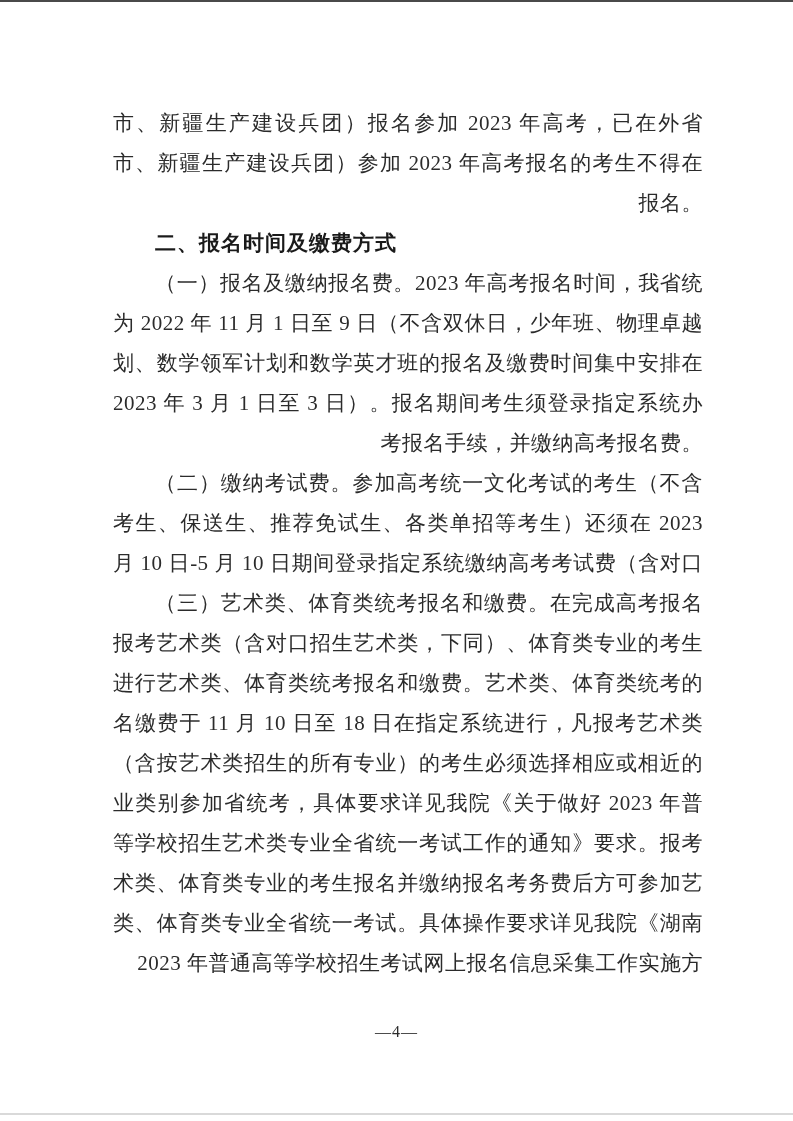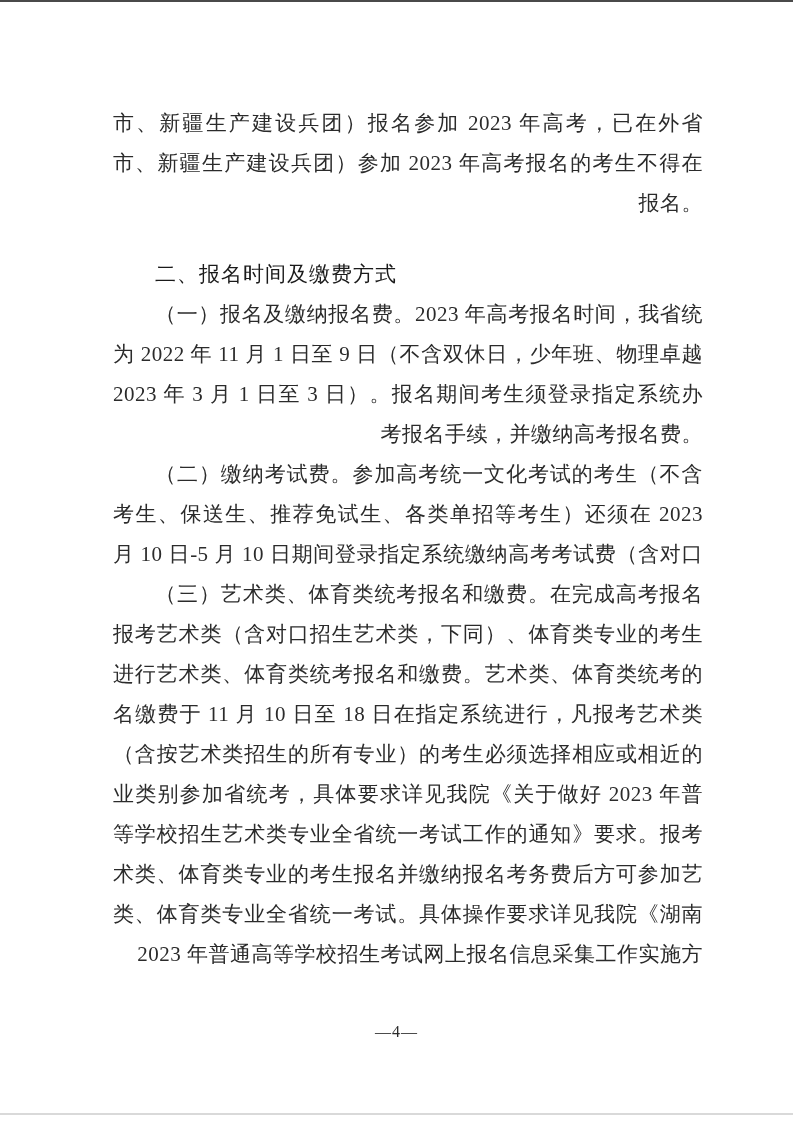--- a/index.html
+++ b/index.html
@@ -59,26 +59,25 @@
     text-align-last: justify;
     text-indent: 2em;
   }
   
   .line.p {
     text-align: right;
   }
   
   .line.h {
     font-family: "Liberation Sans", "DejaVu Sans", sans-serif;
-    font-weight: normal;
+    font-weight: bold;
     color: var(--heading-ink);
     text-indent: 2em;
     font-size: 21px;
     letter-spacing: 1px;
-    margin-top: 31px;
   }
   .footer {
     position: absolute;
     top: 1022px;
     left: 0;
     width: 793px;
     height: 20px;
     line-height: 20px;
     text-align: center;
     font-size: 16px;
@@ -91,20 +90,21 @@
 
 <div class="page">
   <div class="scan-edge-top"></div>
   <div class="body-text">
       <div class="line j">市、新疆生产建设兵团）报名参加 2023 年高考，已在外省（区、</div>
       <div class="line j">市、新疆生产建设兵团）参加 2023 年高考报名的考生不得在我省</div>
       <div class="line p">报名。</div>
       <div class="line h">二、报名时间及缴费方式</div>
       <div class="line ji">（一）报名及缴纳报名费。2023 年高考报名时间，我省统一</div>
       <div class="line j">为 2022 年 11 月 1 日至 9 日（不含双休日，少年班、物理卓越计</div>
+      <div class="line j">划、数学领军计划和数学英才班的报名及缴费时间集中安排在</div>
       <div class="line j">2023 年 3 月 1 日至 3 日）。报名期间考生须登录指定系统办理高</div>
       <div class="line p">考报名手续，并缴纳高考报名费。</div>
       <div class="line ji">（二）缴纳考试费。参加高考统一文化考试的考生（不含单</div>
       <div class="line j">考生、保送生、推荐免试生、各类单招等考生）还须在 2023 年 4</div>
       <div class="line j">月 10 日-5 月 10 日期间登录指定系统缴纳高考考试费（含对口招</div>
       <div class="line ji">（三）艺术类、体育类统考报名和缴费。在完成高考报名后，</div>
       <div class="line j">报考艺术类（含对口招生艺术类，下同）、体育类专业的考生还须</div>
       <div class="line j">进行艺术类、体育类统考报名和缴费。艺术类、体育类统考的报</div>
       <div class="line j">名缴费于 11 月 10 日至 18 日在指定系统进行，凡报考艺术类专业</div>
       <div class="line j">（含按艺术类招生的所有专业）的考生必须选择相应或相近的专</div>

